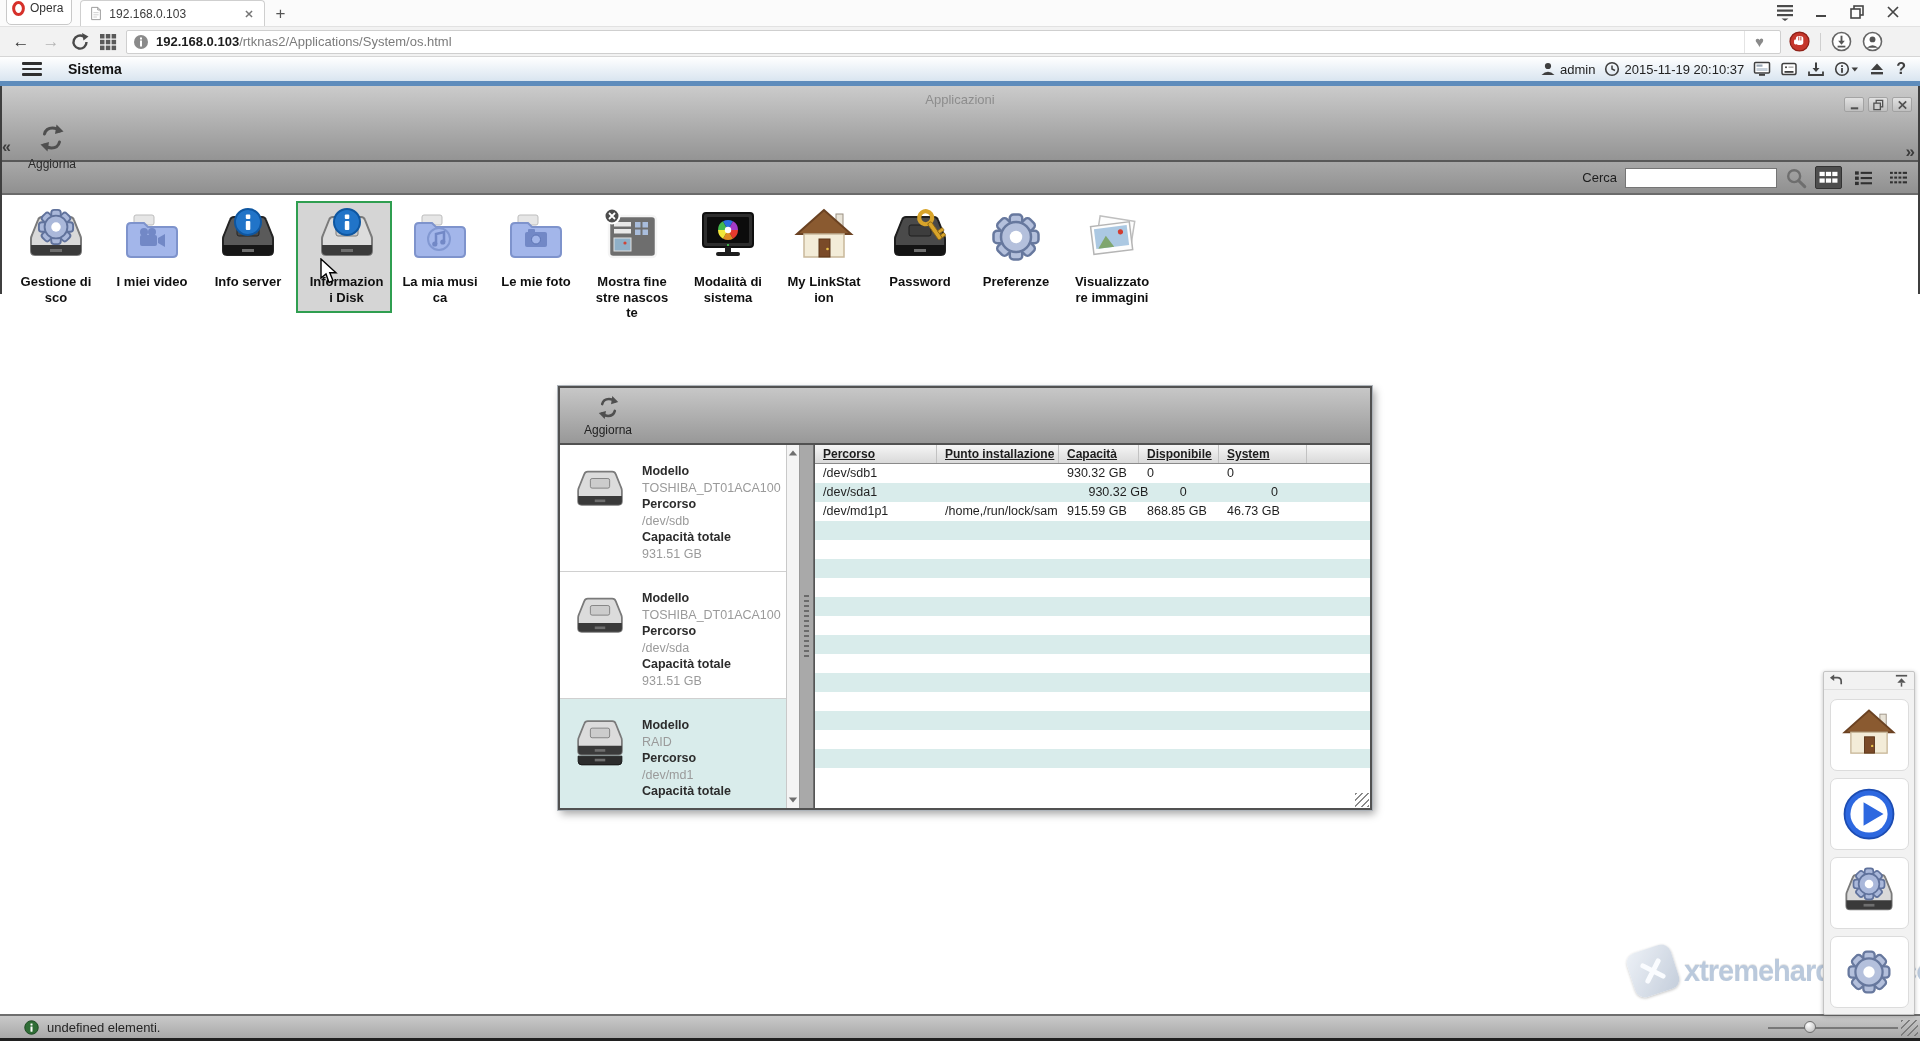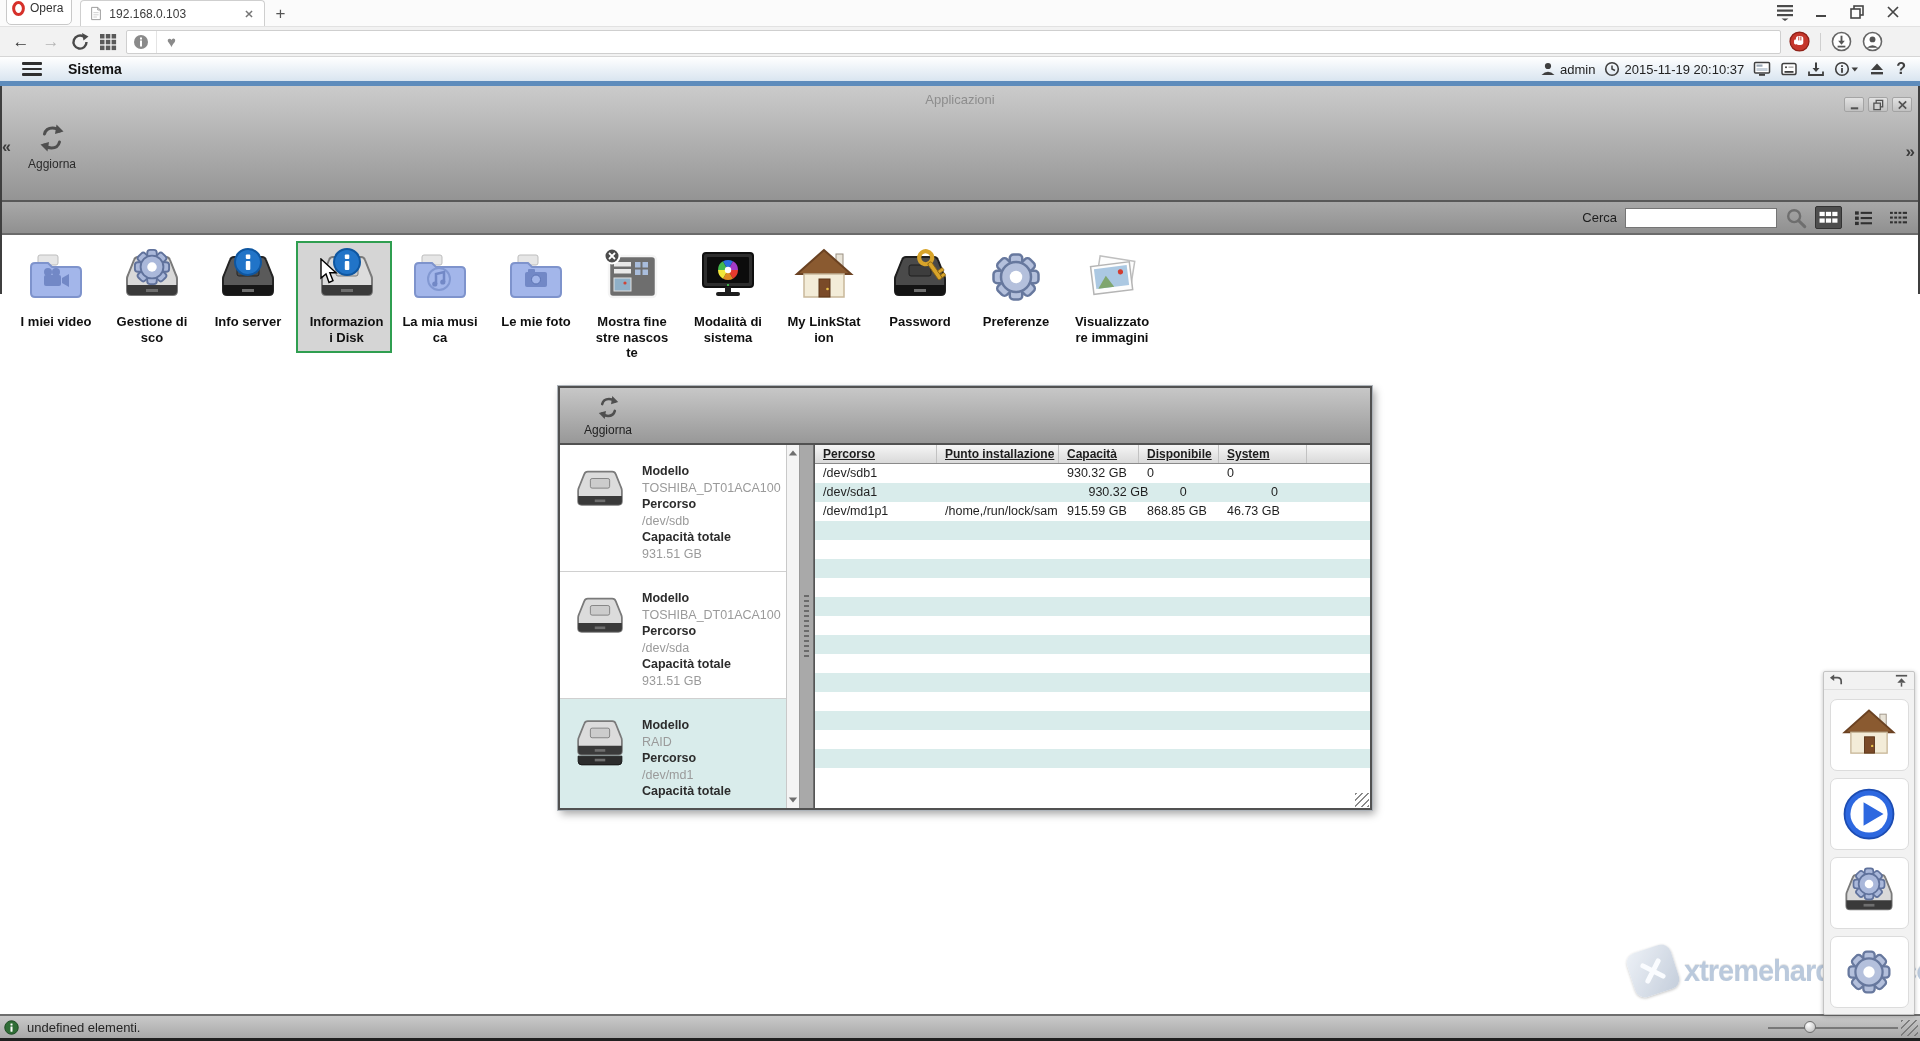--- a/index.html
+++ b/index.html
@@ -45,21 +45,21 @@
   .sys-title { font-size:14px; font-weight:bold; color:#111; margin-left:26px; }
   .sys-right { margin-left:auto; display:flex; align-items:center; gap:9px; }
   .sys-item { display:flex; align-items:center; gap:4px; font-size:13px; color:#222; }
   .ic16s { width:16px; height:16px; }
   .ic18s { width:18px; height:16px; }
   .ic26s { width:26px; height:16px; }
   .help-glyph { font-weight:bold; font-size:16px; color:#3f3f3f; padding:0 2px; }
   .bluestrip { height:5px; background:#5e8cbc; }
 
   
-  .apps-head { position:relative; height:116px; background:linear-gradient(#cbcbcb,#949494); border-bottom:2px solid #585858; }
+  .apps-head { position:relative; height:76px; background:linear-gradient(#cbcbcb,#949494); border-bottom:2px solid #585858; }
   .apps-title { position:absolute; top:6px; left:0; right:0; text-align:center; font-size:13px; color:#8d8d8d; }
   .apps-btns { position:absolute; top:11px; right:8px; display:flex; gap:4px; opacity:.75; }
   .miniwin { width:20px; height:15px; background:linear-gradient(#ededed,#c2c2c2); border:1px solid #9a9a9a; border-radius:2px; display:flex; align-items:center; justify-content:center; }
   .miniwin .g { width:13px; height:12px; }
   .refresh-btn { position:absolute; left:20px; top:36px; width:64px; text-align:center; }
   .refresh-btn .r-icn { width:32px; height:32px; margin:0 auto; }
   .refresh-btn .r-lbl { font-size:12px; color:#2b2b2b; margin-top:3px; }
   .collapse-l { position:absolute; left:2px; top:52px; font-size:16px; font-weight:bold; color:#3c3c3c; }
   .expand-r { position:absolute; right:5px; top:56px; font-size:17px; font-weight:bold; color:#3c3c3c; }
   .edgeL,.edgeR { position:absolute; width:2px; top:86px; height:208px; background:#3f3f3f; z-index:5; }
@@ -125,21 +125,21 @@
   .dock-btn { width:79px; height:72px; background:#fff; border:1px solid #dcdcdc; border-radius:7px; display:flex; align-items:center; justify-content:center; }
   .dock-icn { width:58px; height:58px; }
 
   
   .watermark { position:absolute; left:1630px; top:948px; display:flex; align-items:center; gap:8px; opacity:.8; z-index:20; pointer-events:none; }
   .wm-logo { width:46px; height:46px; transform:rotate(-18deg); background:linear-gradient(135deg,#e9eef5,#b6c2d3); border-radius:10px; box-shadow:0 1px 3px rgba(0,0,0,.3); display:flex; align-items:center; justify-content:center; }
   .wm-x { width:30px; height:30px; }
   .wm-text { font-size:29px; font-weight:bold; color:#a9bcd4; text-shadow:0 1px 1px #ffffff, 0 -1px 1px rgba(0,0,0,.15); letter-spacing:-1px; }
 
   
-  .statusbar { position:absolute; left:0; top:1014px; width:1920px; height:24px; background:linear-gradient(#c9c9c9,#a8a8a8); border-top:2px solid #6e6e6e; display:flex; align-items:center; padding-left:4px; z-index:15; }
+  .statusbar { position:absolute; left:0; top:1014px; width:1920px; height:24px; background:linear-gradient(#c9c9c9,#a8a8a8); border-top:2px solid #6e6e6e; display:flex; align-items:center; padding-left:24px; z-index:15; }
   .st-icn { width:15px; height:15px; }
   .st-text { font-size:13px; color:#252525; margin-left:8px; }
   .st-slider { position:absolute; left:1768px; top:0; width:130px; height:22px; }
   .st-line { position:absolute; left:0; right:0; top:11px; height:1.5px; background:#787878; }
   .st-knob { position:absolute; left:36px; top:5px; width:12px; height:12px; border-radius:50%; background:radial-gradient(circle at 35% 30%,#ffffff,#b5b5b5); border:1px solid #6f6f6f; }
   .st-grip { position:absolute; right:2px; top:4px; width:17px; height:16px; background:repeating-linear-gradient(135deg,#7d7d7d 0 1.5px,transparent 1.5px 5px); }
   .bottomstrip { position:absolute; left:0; top:1038px; width:1920px; height:3px; background:#202020; }
 
   
   .cursor { position:absolute; left:318px; top:258px; width:22px; height:26px; z-index:300; pointer-events:none; }
@@ -236,20 +236,21 @@
         </svg>
       </span>
     <div class="urlfield">
       <span class="site">
           <svg viewBox="0 0 16 16" xmlns="http://www.w3.org/2000/svg">
             <circle cx="8" cy="8" r="7" fill="#8a8a8a"></circle>
             <rect x="7" y="3.5" width="2" height="2" fill="#fff"></rect>
             <rect x="7" y="6.5" width="2" height="6" fill="#fff"></rect>
           </svg>
         </span>
+      <span class="urltext"><b>192.168.0.103</b><span>/rtknas2/Applications/System/os.html</span></span>
       <span class="heartbox">♥</span>
     </div>
     <div class="extgrp">
       <span class="bdg">
           <svg viewBox="0 0 20 20" xmlns="http://www.w3.org/2000/svg">
             <circle cx="10" cy="10" r="9" fill="#c5362b" stroke="#8e2017" stroke-width="1.2"></circle>
             <rect x="6.6" y="4.8" width="7" height="8.5" rx="2.6" fill="#fff"></rect>
             <rect x="4.8" y="8.2" width="3" height="4.6" rx="1.4" fill="#fff"></rect>
             <path d="M9.3 5.2 V9 M11.3 5.2 V9" stroke="#c5362b" stroke-width=".9"></path>
           </svg>
@@ -440,52 +441,52 @@
             </g>
           </svg>
         </span>
       </span>
   </div>
 
   <div class="app-grid">
       <div class="app-cell">
         <div class="app-icon">
           <svg viewBox="0 0 64 64" xmlns="http://www.w3.org/2000/svg">
-            <rect x="14" y="10" width="20" height="10" rx="2" fill="#e6e6e6" stroke="#bdbdbd"></rect>
-            <path d="M7 22 Q7 18 11 18 H24 L28 22 H53 Q57 22 57 26 V48 Q57 52 53 52 H11 Q7 52 7 48 Z" fill="#a3b6ea" stroke="#7e93cc" stroke-width="2"></path>
-            <circle cx="24" cy="27" r="4" fill="#7288c6"></circle>
-            <circle cx="32" cy="27" r="4" fill="#7288c6"></circle>
-            <rect x="20" y="30" width="17" height="11" rx="2" fill="#7288c6"></rect>
-            <polygon points="38,33 45,29 45,42 38,38" fill="#7288c6"></polygon>
-          </svg>
-        </div>
-        <div class="app-label">
-          <div>I miei video</div>
-        </div>
-      </div>
-      <div class="app-cell">
-        <div class="app-icon">
-          <svg viewBox="0 0 64 64" xmlns="http://www.w3.org/2000/svg">
             <path d="M8 30 L14 15 Q15 12 18 12 H46 Q49 12 50 15 L56 30 Q57 32 57 34 V46 Q57 50 53 50 H11 Q7 50 7 46 V34 Q7 32 8 30 Z" fill="#d9d9d9" stroke="#7a7a7a" stroke-width="2"></path>
             <rect x="21" y="20" width="22" height="11" rx="2" fill="#cccccc" stroke="#7a7a7a" stroke-width="1"></rect>
             <path d="M7 40 H57 V46 Q57 50 53 50 H11 Q7 50 7 46 Z" fill="#3a3a3a"></path>
             <rect x="26" y="44" width="12" height="3" fill="#6e6e6e"></rect>
             <g transform="translate(32,22) scale(0.95)" fill="#aab8da" stroke="#60729c" stroke-width="2">
               <rect x="-5" y="-18" width="10" height="36" rx="3"></rect>
               <rect x="-5" y="-18" width="10" height="36" rx="3" transform="rotate(45)"></rect>
               <rect x="-5" y="-18" width="10" height="36" rx="3" transform="rotate(90)"></rect>
               <rect x="-5" y="-18" width="10" height="36" rx="3" transform="rotate(135)"></rect>
               <circle r="12"></circle>
               <circle r="5" fill="#ffffff" stroke="none"></circle>
             </g>
           </svg>
         </div>
         <div class="app-label">
           <div>Gestione di</div>
           <div>sco</div>
+        </div>
+      </div>
+      <div class="app-cell">
+        <div class="app-icon">
+          <svg viewBox="0 0 64 64" xmlns="http://www.w3.org/2000/svg">
+            <rect x="14" y="10" width="20" height="10" rx="2" fill="#e6e6e6" stroke="#bdbdbd"></rect>
+            <path d="M7 22 Q7 18 11 18 H24 L28 22 H53 Q57 22 57 26 V48 Q57 52 53 52 H11 Q7 52 7 48 Z" fill="#a3b6ea" stroke="#7e93cc" stroke-width="2"></path>
+            <circle cx="24" cy="27" r="4" fill="#7288c6"></circle>
+            <circle cx="32" cy="27" r="4" fill="#7288c6"></circle>
+            <rect x="20" y="30" width="17" height="11" rx="2" fill="#7288c6"></rect>
+            <polygon points="38,33 45,29 45,42 38,38" fill="#7288c6"></polygon>
+          </svg>
+        </div>
+        <div class="app-label">
+          <div>I miei video</div>
         </div>
       </div>
       <div class="app-cell">
         <div class="app-icon">
           <svg viewBox="0 0 64 64" xmlns="http://www.w3.org/2000/svg">
             <path d="M8 30 L14 15 Q15 12 18 12 H46 Q49 12 50 15 L56 30 Q57 32 57 34 V46 Q57 50 53 50 H11 Q7 50 7 46 V34 Q7 32 8 30 Z" fill="#5a5a5a" stroke="#242424" stroke-width="2"></path>
             <rect x="21" y="20" width="22" height="11" rx="2" fill="#4a4a4a" stroke="#242424" stroke-width="1"></rect>
             <path d="M7 40 H57 V46 Q57 50 53 50 H11 Q7 50 7 46 Z" fill="#161616"></path>
             <rect x="26" y="44" width="12" height="3" fill="#6e6e6e"></rect>
             <circle cx="32" cy="17" r="13" fill="#2174c8" stroke="#0e56a0" stroke-width="2"></circle>

